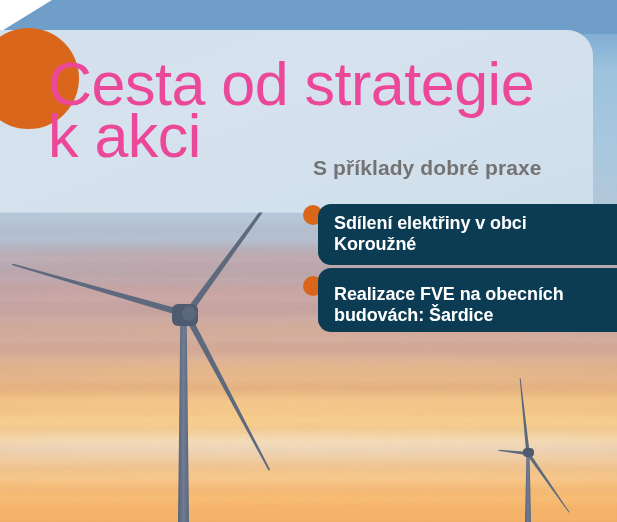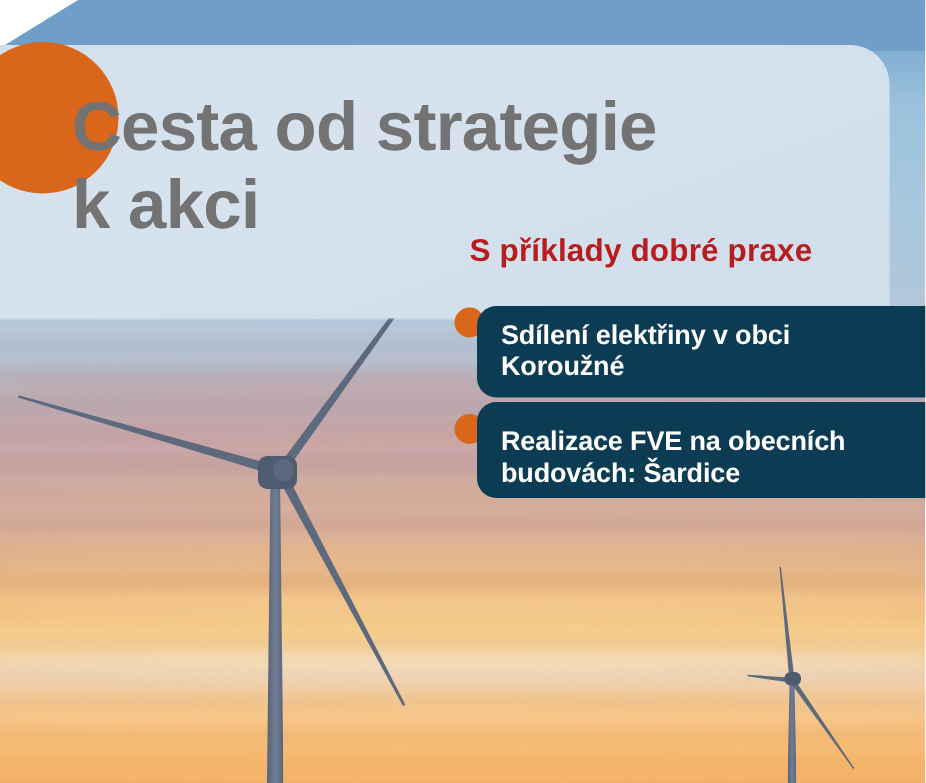--- a/index.html
+++ b/index.html
@@ -127,32 +127,32 @@
     border-radius: 50%;
     background: #d9661a;
   }
 
   
   .title {
     position: absolute;
     left: 48px;
     top: 58px;
     width: 540px;
-    color: #737373;
-    font-size: 46px;
+    color: #ec4899;
+    font-size: 61px;
     line-height: 52px;
-    font-weight: bold;
+    font-weight: normal;
     letter-spacing: -0.5px;
     white-space: pre-line;
   }
   .subtitle {
     position: absolute;
     left: 313px;
     top: 156px;
-    color: #b91c1c;
+    color: #737373;
     font-size: 21px;
     font-weight: bold;
     letter-spacing: 0.1px;
   }
 
   
   .card {
     position: absolute;
     left: 318px;
     width: 320px;

